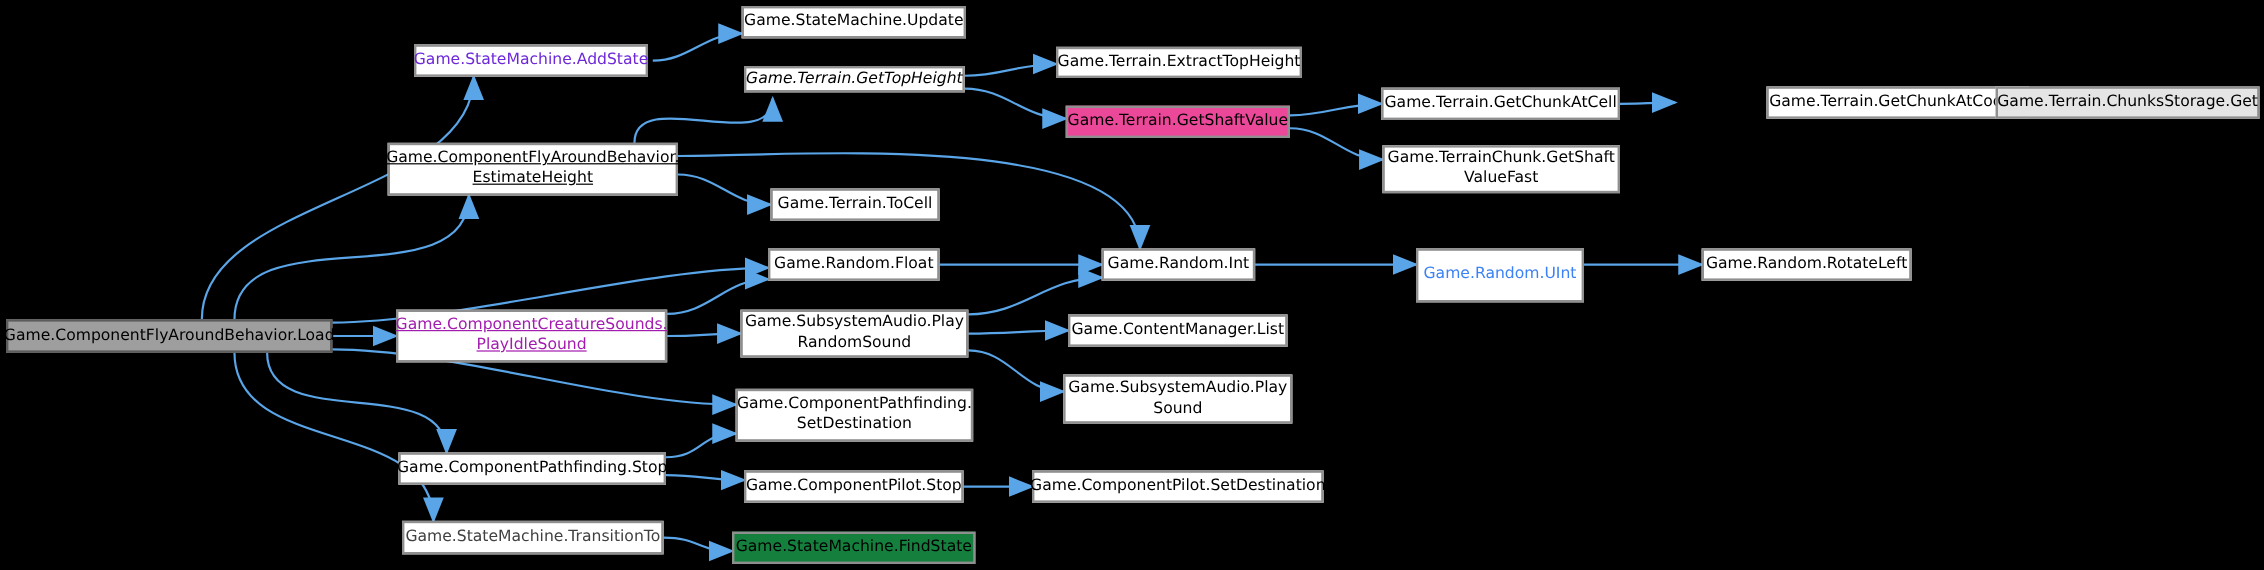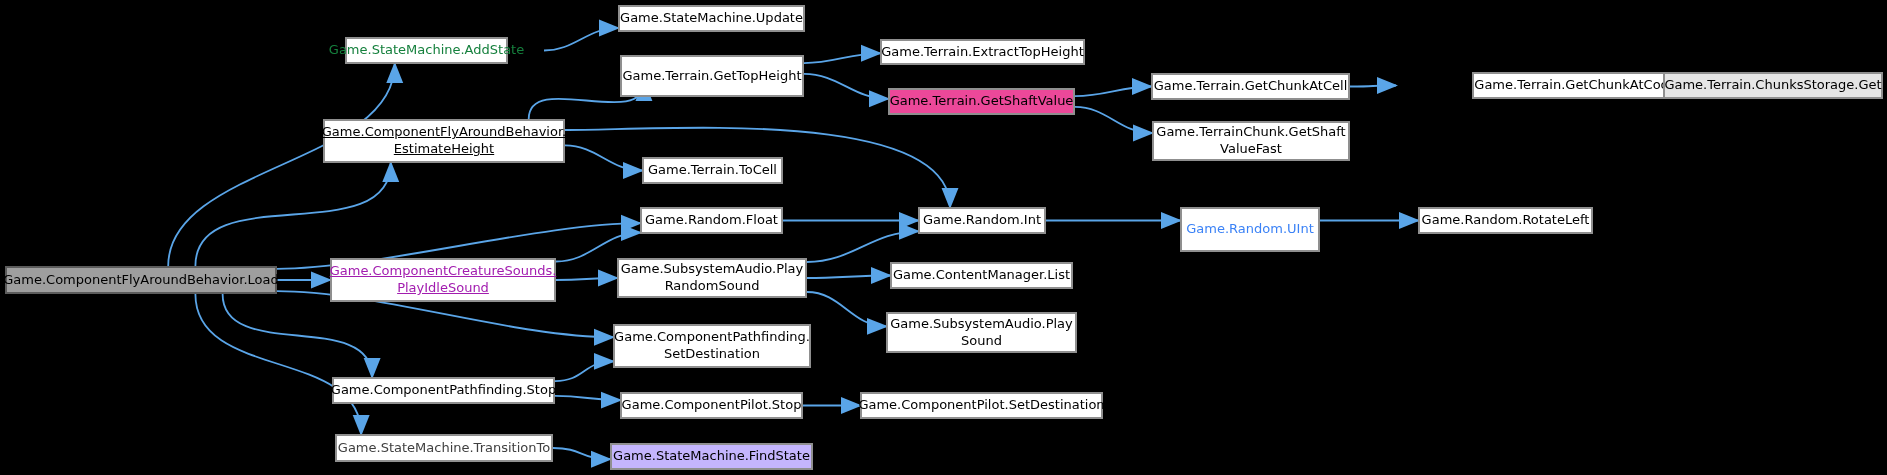--- a/index.html
+++ b/index.html
@@ -52,23 +52,23 @@
       <path class="edge" d="M807,262 C853.0668904963206,262 871.9331095036794,231.3 918,231.3" stroke="#5aa5e8" marker-end="url(#arrow)"></path>
       <path class="edge" d="M807,278 C840.2150568266864,278 856.7849431733136,275.5 890,275.5" stroke="#5aa5e8" marker-end="url(#arrow)"></path>
       <path class="edge" d="M807,292 C841.4579105576644,292 851.5420894423356,326.35 886,326.35" stroke="#5aa5e8" marker-end="url(#arrow)"></path>
       <path class="edge" d="M555,381.05 C585,381.05 583,361.4 613,361.4" stroke="#5aa5e8" marker-end="url(#arrow)"></path>
       <path class="edge" d="M555,395.9 C585,395.9 590,400.1 620,400.1" stroke="#5aa5e8" marker-end="url(#arrow)"></path>
       <path class="edge" d="M803,405.5 C833,405.5 830,405.5 860,405.5" stroke="#5aa5e8" marker-end="url(#arrow)"></path>
       <path class="edge" d="M553,448 C583,448 580,459.2 610,459.2" stroke="#5aa5e8" marker-end="url(#arrow)"></path>
     </svg>
   <div id="nodes">
       <div class="node root" style="left: 5px; top: 266px; width: 272px; height: 28px; background: rgb(158, 158, 158); border: 2px solid rgb(92, 92, 92); color: rgb(0, 0, 0);">Game.ComponentFlyAroundBehavior.Load</div>
-      <div class="node" style="left: 345px; top: 37px; width: 163px; height: 27px; background: rgb(255, 255, 255); border: 2px solid rgb(143, 143, 143); color: #15803d;">Game.StateMachine.AddState</div>
+      <div class="node" style="left: 345px; top: 37px; width: 195px; height: 27px; background: rgb(255, 255, 255); border: 2px solid rgb(143, 143, 143); color: #6d28d9;">Game.StateMachine.AddState</div>
       <div class="node" style="left: 618px; top: 5px; width: 187px; height: 27px; background: rgb(255, 255, 255); border: 2px solid rgb(143, 143, 143); color: rgb(0, 0, 0);">Game.StateMachine.Update</div>
-      <div class="node" style="left: 620px; top: 55px; width: 184px; height: 42px; background: rgb(255, 255, 255); border: 2px solid rgb(143, 143, 143); color: rgb(0, 0, 0);">Game.Terrain.GetTopHeight</div>
+      <div class="node" style="left: 620px; top: 55px; width: 184px; height: 22px; background: rgb(255, 255, 255); border: 2px solid rgb(143, 143, 143); color: rgb(0, 0, 0); font-style: italic;">Game.Terrain.GetTopHeight</div>
       <div class="node" style="left: 880px; top: 39px; width: 205px; height: 26px; background: rgb(255, 255, 255); border: 2px solid rgb(143, 143, 143); color: rgb(0, 0, 0);">Game.Terrain.ExtractTopHeight</div>
       <div class="node" style="left: 888px; top: 88px; width: 187px; height: 27px; background: #ec4899; border: 2px solid rgb(143, 143, 143); color: rgb(0, 0, 0);">Game.Terrain.GetShaftValue</div>
       <div class="node" style="left: 1151px; top: 73px; width: 199px; height: 27px; background: rgb(255, 255, 255); border: 2px solid rgb(143, 143, 143); color: rgb(0, 0, 0);">Game.Terrain.GetChunkAtCell</div>
       <div class="node" style="left: 1152px; top: 121px; width: 198px; height: 40px; background: rgb(255, 255, 255); border: 2px solid rgb(143, 143, 143); color: rgb(0, 0, 0);">Game.TerrainChunk.GetShaft
 ValueFast</div>
       <div class="node" style="left: 1472px; top: 72px; width: 219px; height: 27px; background: rgb(255, 255, 255); border: 2px solid rgb(143, 143, 143); color: rgb(0, 0, 0);">Game.Terrain.GetChunkAtCoords</div>
       <div class="node" style="left: 1663px; top: 72px; width: 220px; height: 27px; background: #e5e5e5; border: 2px solid rgb(143, 143, 143); color: rgb(0, 0, 0);">Game.Terrain.ChunksStorage.Get</div>
       <div class="node" style="left: 323px; top: 119px; width: 242px; height: 44px; background: rgb(255, 255, 255); border: 2px solid rgb(143, 143, 143); color: rgb(0, 0, 0); text-decoration: underline;">Game.ComponentFlyAroundBehavior.
 EstimateHeight</div>
       <div class="node" style="left: 642px; top: 157px; width: 141px; height: 27px; background: rgb(255, 255, 255); border: 2px solid rgb(143, 143, 143); color: rgb(0, 0, 0);">Game.Terrain.ToCell</div>
@@ -82,15 +82,15 @@
       <div class="node" style="left: 617px; top: 258px; width: 190px; height: 40px; background: rgb(255, 255, 255); border: 2px solid rgb(143, 143, 143); color: rgb(0, 0, 0);">Game.SubsystemAudio.Play
 RandomSound</div>
       <div class="node" style="left: 886px; top: 312px; width: 191px; height: 41px; background: rgb(255, 255, 255); border: 2px solid rgb(143, 143, 143); color: rgb(0, 0, 0);">Game.SubsystemAudio.Play
 Sound</div>
       <div class="node" style="left: 613px; top: 324px; width: 198px; height: 44px; background: rgb(255, 255, 255); border: 2px solid rgb(143, 143, 143); color: rgb(0, 0, 0);">Game.ComponentPathfinding.
 SetDestination</div>
       <div class="node" style="left: 332px; top: 377px; width: 223px; height: 27px; background: rgb(255, 255, 255); border: 2px solid rgb(143, 143, 143); color: rgb(0, 0, 0);">Game.ComponentPathfinding.Stop</div>
       <div class="node" style="left: 620px; top: 392px; width: 183px; height: 27px; background: rgb(255, 255, 255); border: 2px solid rgb(143, 143, 143); color: rgb(0, 0, 0);">Game.ComponentPilot.Stop</div>
       <div class="node" style="left: 860px; top: 392px; width: 243px; height: 27px; background: rgb(255, 255, 255); border: 2px solid rgb(143, 143, 143); color: rgb(0, 0, 0);">Game.ComponentPilot.SetDestination</div>
       <div class="node" style="left: 335px; top: 434px; width: 218px; height: 28px; background: rgb(255, 255, 255); border: 2px solid rgb(143, 143, 143); color: #404040;">Game.StateMachine.TransitionTo</div>
-      <div class="node" style="left: 610px; top: 443px; width: 203px; height: 27px; background: #c4b5fd; border: 2px solid rgb(143, 143, 143); color: rgb(0, 0, 0);">Game.StateMachine.FindState</div>
+      <div class="node" style="left: 610px; top: 443px; width: 203px; height: 27px; background: #15803d; border: 2px solid rgb(143, 143, 143); color: rgb(0, 0, 0);">Game.StateMachine.FindState</div>
     </div>
 </div>
 
 </body></html>

